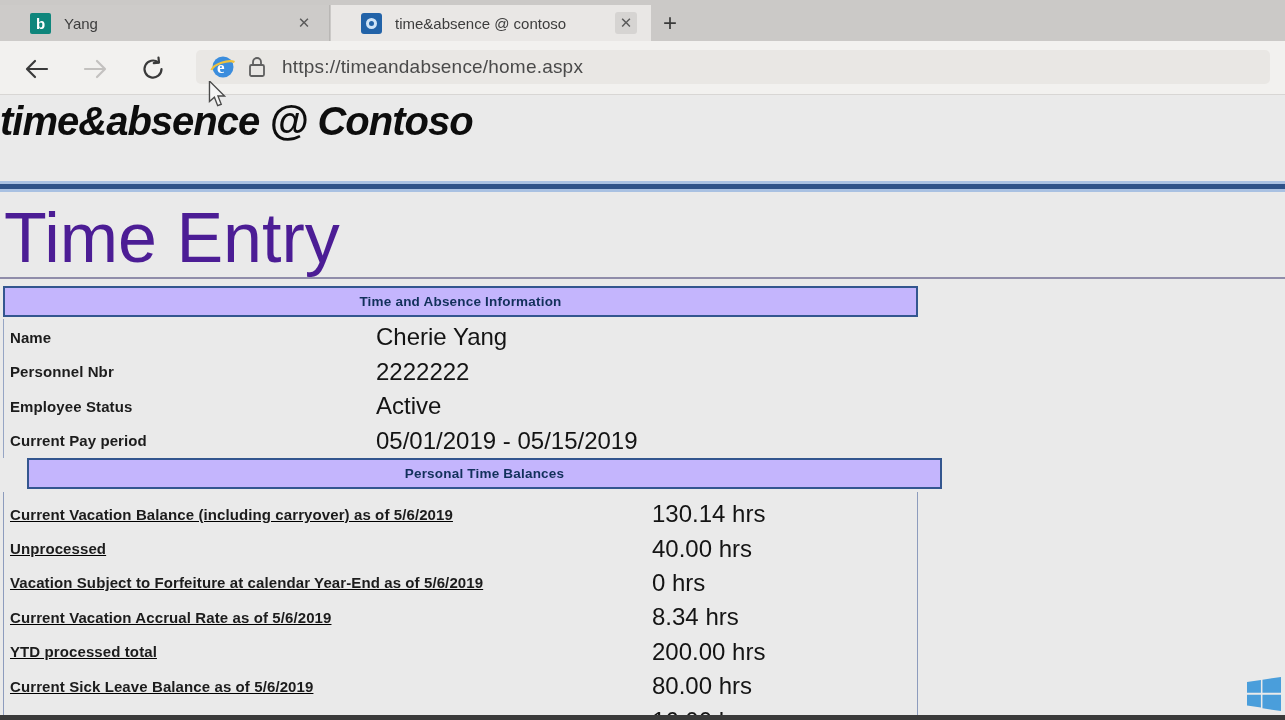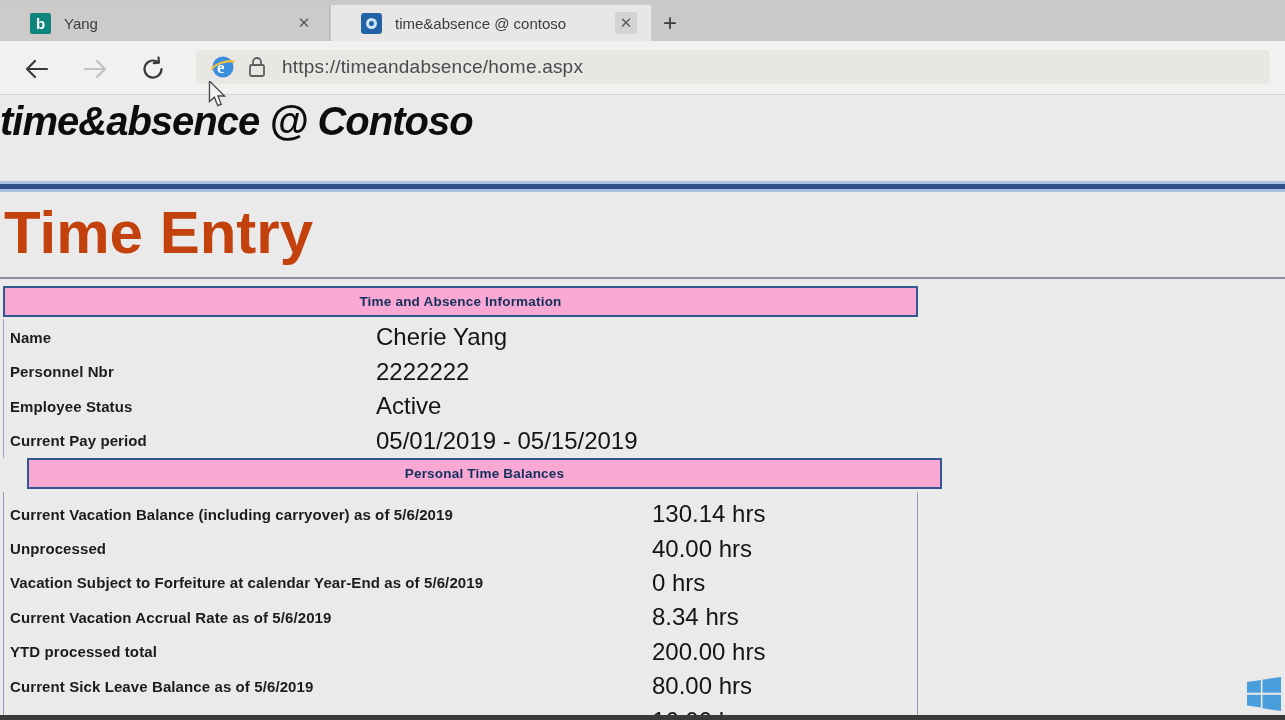--- a/index.html
+++ b/index.html
@@ -33,36 +33,36 @@
   .lock-ico { margin-left:11px; flex:0 0 auto; }
   .url-text { margin-left:15px; font-size:19px; color:#4a4a4a; letter-spacing:0.2px; white-space:nowrap; }
 
   .cursor { position:absolute; left:206px; top:81px; z-index:50; }
 
   
   .site-title { position:absolute; left:0; top:99px; font-size:40px; font-weight:bold; font-style:italic;
                 color:#0d0d0d; letter-spacing:-1px; white-space:nowrap; }
   .divider-bar { position:absolute; left:0; top:181px; width:1285px; height:11px;
                  background:linear-gradient(to bottom, #a9c1e2 0 3px, #2e5288 3px 8px, #a9c1e2 8px 11px); }
-  .page-heading { position:absolute; left:4px; top:198px; font-size:60px; font-weight:bold; color:#c2410c;
+  .page-heading { position:absolute; left:4px; top:198px; font-size:70px; font-weight:normal; color:#4c1d95;
                   letter-spacing:0px; }
   .thin-rule { position:absolute; left:0; top:277px; width:1285px; height:2px; background:#908daa; }
 
-  .sec-header { position:absolute; left:3px; width:915px; height:31px; background:#f9a8d4;
+  .sec-header { position:absolute; left:3px; width:915px; height:31px; background:#c4b5fd;
                 border:2px solid #33568f; display:flex; align-items:center; justify-content:center; }
   .sec-header span { font-size:13.5px; font-weight:bold; color:#12305b; letter-spacing:0.2px; }
   .hdr-info { top:286px; }
   .hdr-bal  { top:458px;margin-left:24px; }
 
   .rows { position:absolute; left:3px; width:915px; }
   .rows-info { top:319px; height:139px; border-left:1.5px solid #96a5c4; padding-top:1px; }
   .rows-bal  { top:492px; height:228px; border-left:1.5px solid #8d9cbd; border-right:1.5px solid #8d9cbd;
                padding-top:5px; overflow:hidden; }
   .row { position:relative; height:34.5px; display:flex; align-items:center; }
-  .rows-bal .row { height:34.4px; }
+  .rows-bal .row { height:34.4px;text-decoration:underline; }
   .row .lbl { margin-left:6px; font-size:15px; font-weight:bold; color:#1c1c1c; letter-spacing:0.1px; }
   .row .val { position:absolute; font-size:24px; color:#141414; }
   .rows-info .row .val { left:372px; }
   .rows-bal  .row .val { left:648px; }
 
   .win-logo { position:absolute; left:1247px; top:677px; }
   .bottom-strip { position:absolute; left:0; top:715px; width:1285px; height:5px; background:#3a3a3a; }
 </style>
 </head>
 <body>

